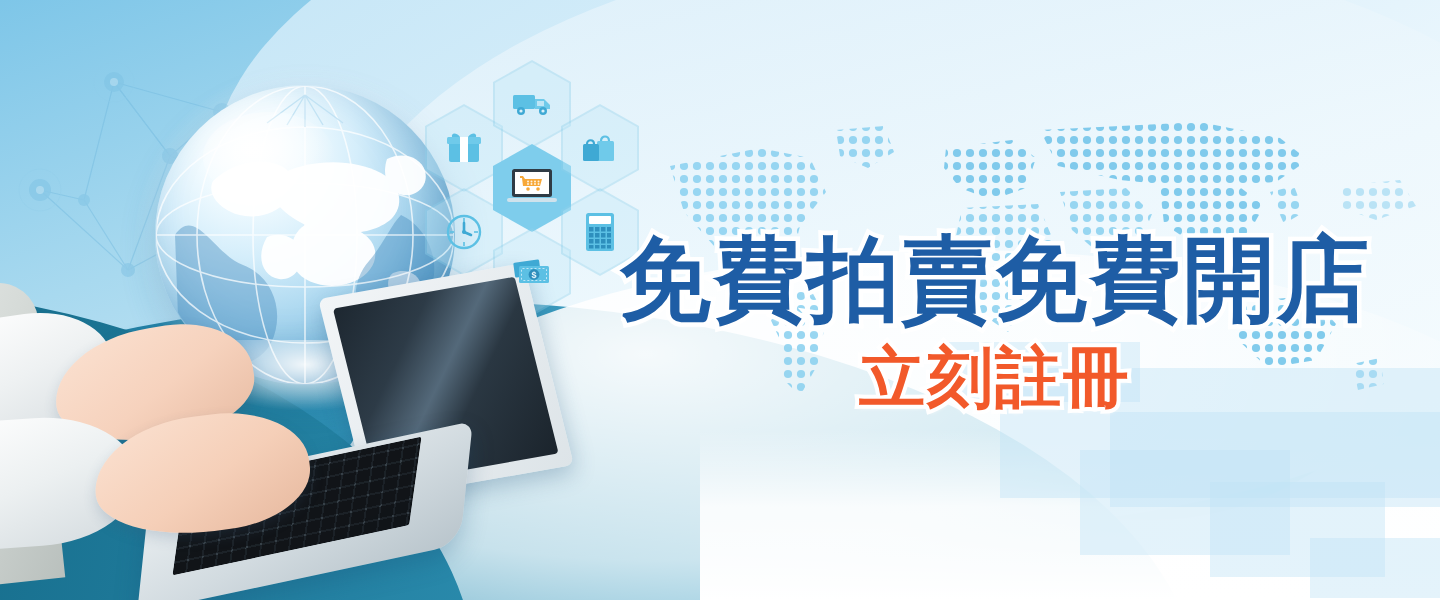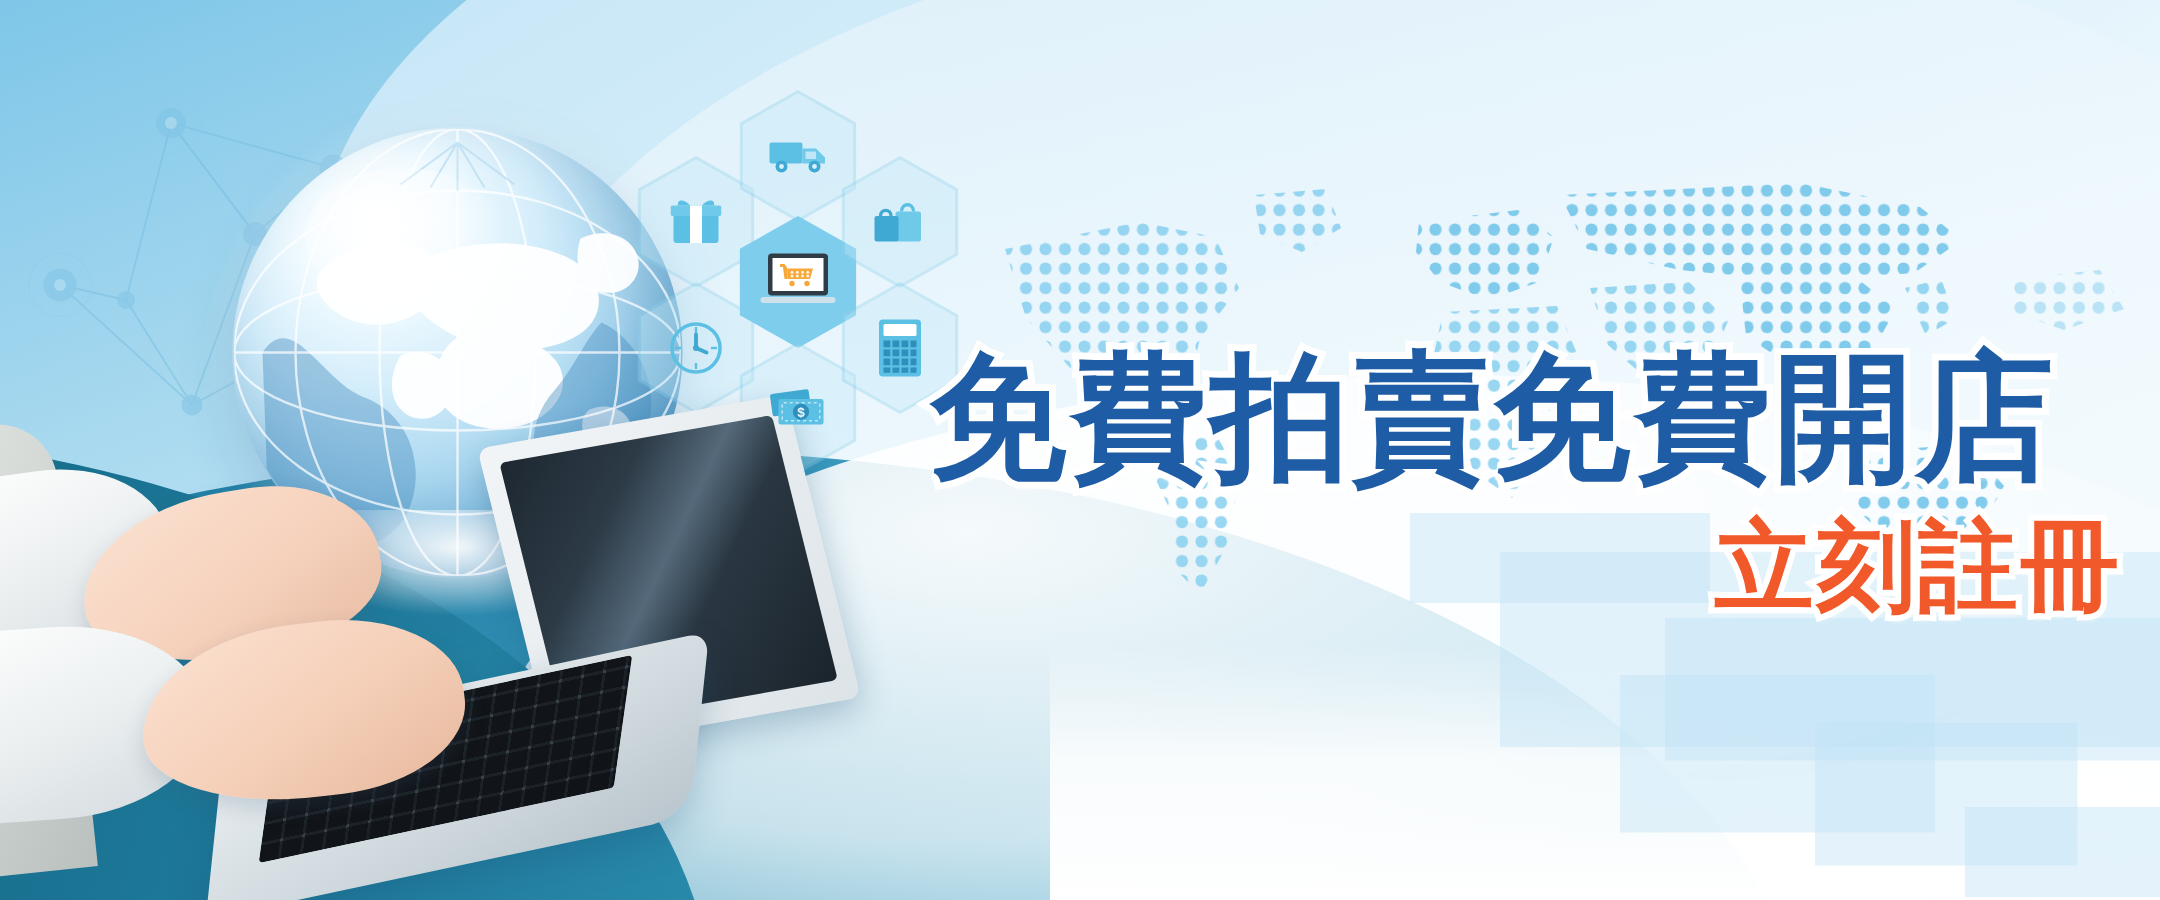--- a/index.html
+++ b/index.html
@@ -214,21 +214,20 @@
     font-weight:700;
     font-size:66px;
     line-height:1.1;
     letter-spacing:2px;
     color:#f2592a;
     margin:14px 0 0 0;
     -webkit-text-stroke:8px #ffffff;
     paint-order:stroke fill;
     text-shadow:0 3px 5px rgba(255,255,255,.85);
     white-space:nowrap;
-    text-align:right;
   }
 </style>
 </head>
 <body>
 
 <div class="banner">
 
   <div class="bg-teal-right"></div>
   <div class="bg-ellipse-light"></div>
   <div class="bg-ellipse-light2"></div>

